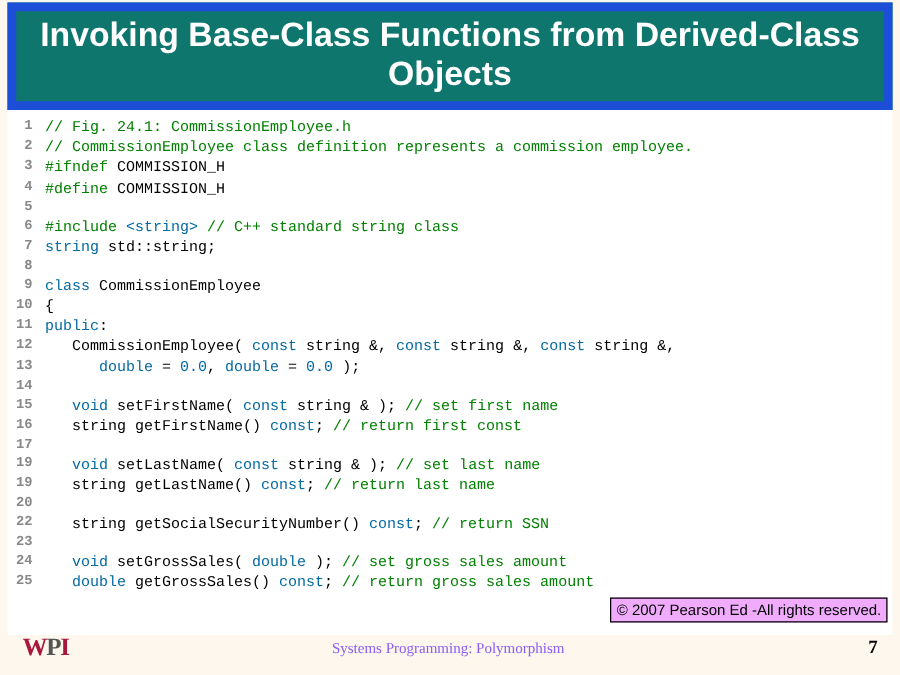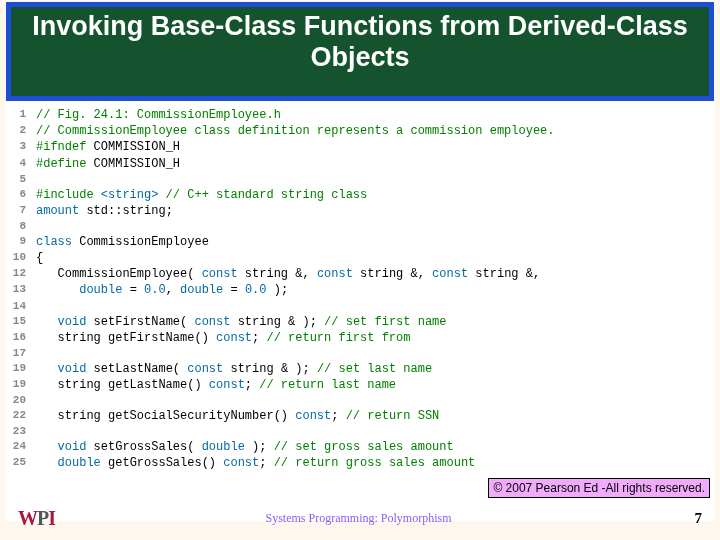--- a/index.html
+++ b/index.html
@@ -5,25 +5,25 @@
   * { box-sizing: border-box; margin: 0; padding: 0; }
   body {
     width: 720px;
     height: 540px;
     background: #fdf7ed;
     font-family: "Comic Sans MS", cursive, sans-serif;
     position: relative;
     overflow: hidden;
   }
   .title-bar {
-    background: #14532d;
+    background: #0f766e;
     color: #fff;
     text-align: center;
-    padding: 4px 10px 23px 10px;
-    border: 5px solid #1d4ed8;
+    padding: 4px 10px 6px 10px;
+    border: 7px solid #1d4ed8;
     margin: 2px 6px 0 6px;
   }
   .title-bar h1 {
     font-size: 27px;
     font-weight: bold;
     line-height: 1.15;
   }
   .code-area {
     background: #fff;
     margin: 0 6px;
@@ -126,53 +126,57 @@
     <div class="code-line">
       <span class="ln">5</span>
       <span class="code"><span></span></span>
     </div>
     <div class="code-line">
       <span class="ln">6</span>
       <span class="code"><span class="pp">#include </span><span class="kw">&lt;string&gt;</span><span class="cm"> // C++ standard string class</span></span>
     </div>
     <div class="code-line">
       <span class="ln">7</span>
-      <span class="code"><span class="kw">amount</span><span> std::string;</span></span>
+      <span class="code"><span class="kw">string</span><span> std::string;</span></span>
     </div>
     <div class="code-line">
       <span class="ln">8</span>
       <span class="code"><span></span></span>
     </div>
     <div class="code-line">
       <span class="ln">9</span>
       <span class="code"><span class="kw">class</span><span> CommissionEmployee</span></span>
     </div>
     <div class="code-line">
       <span class="ln">10</span>
       <span class="code"><span>{</span></span>
     </div>
     <div class="code-line">
+      <span class="ln">11</span>
+      <span class="code"><span class="kw">public</span><span>:</span></span>
+    </div>
+    <div class="code-line">
       <span class="ln">12</span>
       <span class="code"><span>   CommissionEmployee( </span><span class="kw">const</span><span> string &amp;, </span><span class="kw">const</span><span> string &amp;, </span><span class="kw">const</span><span> string &amp;,</span></span>
     </div>
     <div class="code-line">
       <span class="ln">13</span>
       <span class="code"><span>      </span><span class="kw">double</span><span> = </span><span class="kw">0.0</span><span>, </span><span class="kw">double</span><span> = </span><span class="kw">0.0</span><span> );</span></span>
     </div>
     <div class="code-line">
       <span class="ln">14</span>
       <span class="code"><span></span></span>
     </div>
     <div class="code-line">
       <span class="ln">15</span>
       <span class="code"><span>   </span><span class="kw">void</span><span> setFirstName( </span><span class="kw">const</span><span> string &amp; ); </span><span class="cm">// set first name</span></span>
     </div>
     <div class="code-line">
       <span class="ln">16</span>
-      <span class="code"><span>   string getFirstName() </span><span class="kw">const</span><span>; </span><span class="cm">// return first from</span></span>
+      <span class="code"><span>   string getFirstName() </span><span class="kw">const</span><span>; </span><span class="cm">// return first const</span></span>
     </div>
     <div class="code-line">
       <span class="ln">17</span>
       <span class="code"><span></span></span>
     </div>
     <div class="code-line">
       <span class="ln">19</span>
       <span class="code"><span>   </span><span class="kw">void</span><span> setLastName( </span><span class="kw">const</span><span> string &amp; ); </span><span class="cm">// set last name</span></span>
     </div>
     <div class="code-line">

